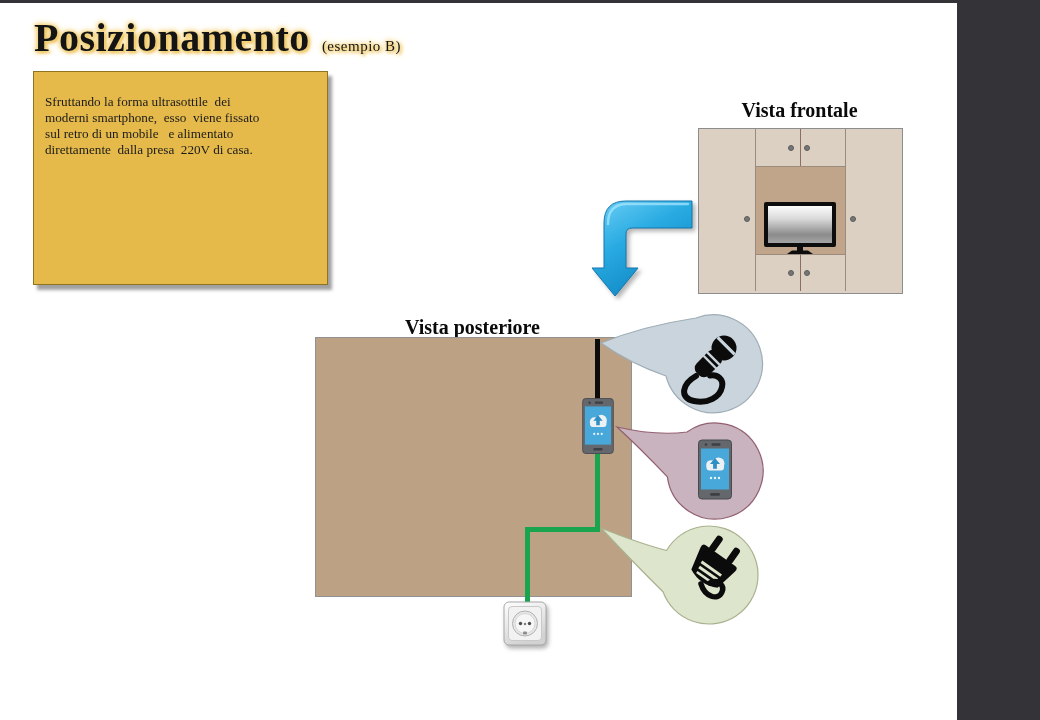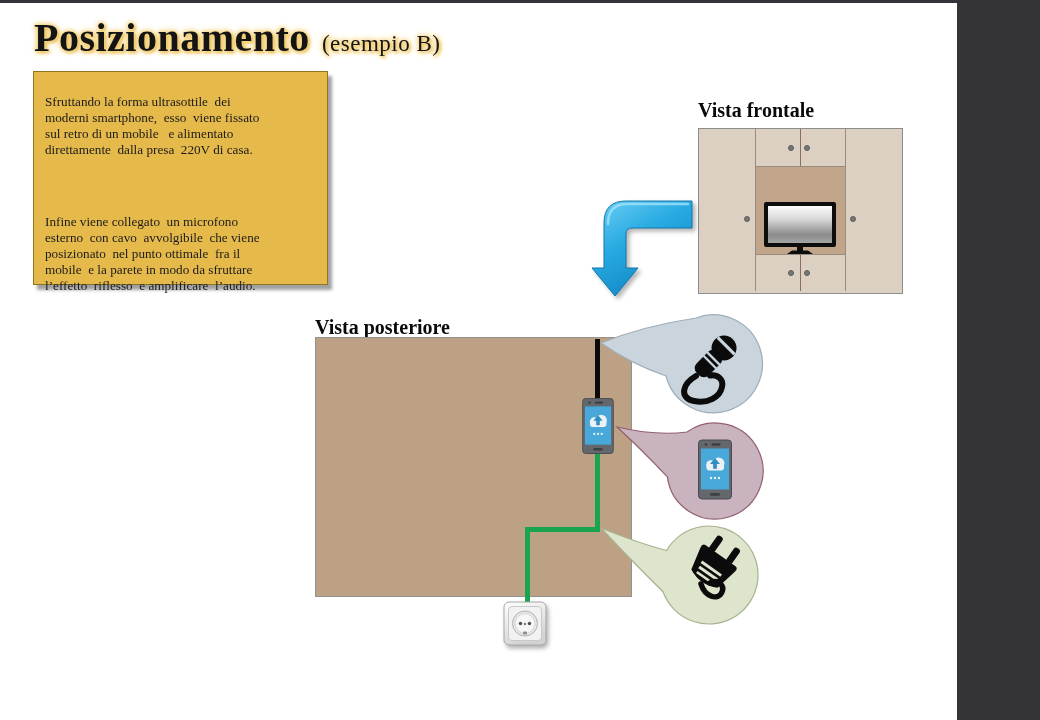--- a/index.html
+++ b/index.html
@@ -9,31 +9,31 @@
     font-family:"Liberation Serif", serif;
   }
   .abs{position:absolute;}
   
   #top-strip{left:0;top:0;width:1040px;height:3px;background:var(--c_sidebar,#343438);}
   #right-bar{left:957px;top:0;width:83px;height:720px;background:var(--c_sidebar,#343438);}
   
   #title{left:34px;top:14px;white-space:nowrap;color:#141414;
     font-size:40px;font-weight:bold;letter-spacing:.5px;
     text-shadow:0 0 2px #f9dd95,0 0 4px #f3cc66,0 0 7px #efc355,2px 2px 3px #ecc05a;}
-  #title .suffix{font-size:23px;font-weight:normal;margin-left:12px;}
+  #title .suffix{font-size:15px;font-weight:normal;margin-left:12px;}
   
   #info-box{left:33px;top:71px;width:295px;height:214px;box-sizing:border-box;
     background:var(--c_yellow,#E5BA4B);
     border:1.5px solid var(--c_yellow_border,#8F731F);
     box-shadow:4px 5px 3px rgba(110,110,110,.65);
     padding:22px 8px 8px 11px;color:#1b1b1b;}
   #info-box p{margin:0;font-size:13.2px;line-height:16px;white-space:pre-wrap;}
   #info-box .p2{margin-top:56px;}
   
-  .view-label{font-size:20px;font-weight:bold;color:#0a0a0a;}
+  .view-label{font-size:20px;font-weight:bold;color:#0a0a0a;text-align:center;}
   #front-label{left:698px;top:99px;width:203px;}
   #rear-label{left:315px;top:316px;width:315px;}
   
   #front-cabinet{left:698px;top:128px;width:203px;height:164px;
     background:var(--c_panel,#DBD0C1);border:1px solid #8D8D8D;}
   #front-cabinet .line{position:absolute;background:#9a8b7d;}
   #front-cabinet .split{position:absolute;background:#8d6c63;}
   #front-cabinet .recess{position:absolute;left:57px;top:38px;width:89px;height:87px;
     background:var(--c_recess,#C0A58A);}
   .knob{position:absolute;width:6px;height:6px;border-radius:50%;
@@ -89,25 +89,20 @@
 
 <div id="title" class="abs">
   <span>Posizionamento</span><span class="suffix">(esempio B)</span>
 </div>
 
 <div id="info-box" class="abs">
   <p class="p1">Sfruttando la forma ultrasottile  dei
 moderni smartphone,  esso  viene fissato
 sul retro di un mobile   e alimentato
 direttamente  dalla presa  220V di casa.</p>
-  <p class="p2">Infine viene collegato  un microfono
-esterno  con cavo  avvolgibile  che viene
-posizionato  nel punto ottimale  fra il
-mobile  e la parete in modo da sfruttare
-l’effetto  riflesso  e amplificare  l’audio.</p>
 </div>
 
 <div id="front-label" class="abs view-label">Vista frontale</div>
 <div id="front-cabinet" class="abs">
   <div class="recess"></div>
   <div class="line" style="left:56px;top:0;width:1px;height:162px;"></div>
   <div class="line" style="left:146px;top:0;width:1px;height:162px;"></div>
   <div class="line" style="left:57px;top:37px;width:89px;height:1px;"></div>
   <div class="line" style="left:57px;top:125px;width:89px;height:1px;"></div>
   <div class="split" style="left:101px;top:0;width:1px;height:37px;"></div>

